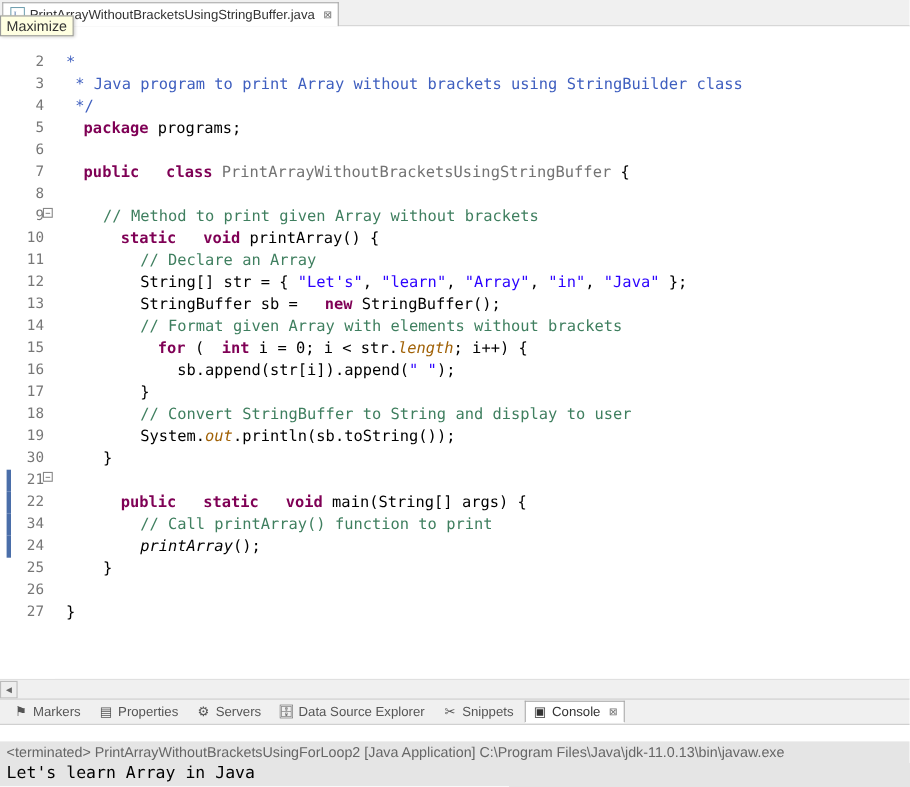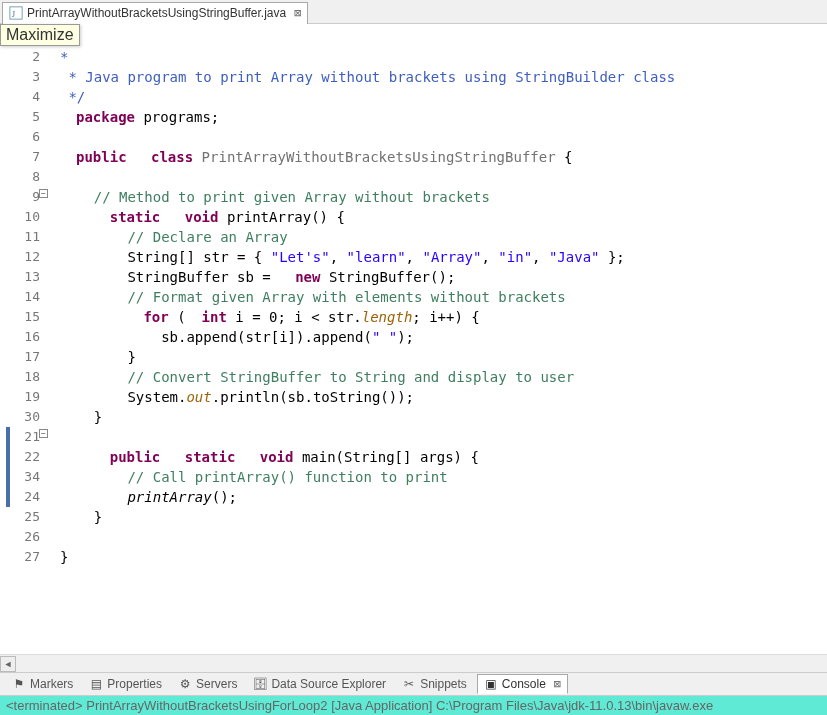--- a/index.html
+++ b/index.html
@@ -2,40 +2,40 @@
 <html><head>
 <meta charset="utf-8">
 <style>
 * { margin:0; padding:0; box-sizing:border-box; }
 body { font-family:"Segoe UI",Tahoma,sans-serif; font-size:12px; background:#fff; width:827px; height:715px; overflow:hidden; position:relative; display:flex; flex-direction:column; }
 .tabbar { height:24px; background:#f0f0f0; display:flex; align-items:center; padding:0 2px; border-bottom:1px solid #ccc; }
 .tab { background:#fff; border:1px solid #a8a8a8; border-bottom:none; height:22px; display:flex; align-items:center; padding:0 6px; gap:4px; font-size:12px; color:#333; margin-top:2px; }
 .java-icon { width:14px; height:14px; display:flex; align-items:center; justify-content:center; }
 .java-icon svg { width:14px; height:14px; }
 .close-x { font-family:monospace; color:#777; margin-left:4px; }
-.maximize-hint { position:absolute; top:24px; left:0; background:#ffffe1; border:1px solid #999; padding:1px 5px; font-size:16px; box-shadow:1px 1px 3px rgba(0,0,0,.2); z-index:10; color:#333;}
+.maximize-hint { position:absolute; top:14px; left:0; background:#ffffe1; border:1px solid #999; padding:1px 5px; font-size:13px; box-shadow:1px 1px 3px rgba(0,0,0,.2); z-index:10; color:#333;}
 .editor-wrap { position:relative; flex:1; display:flex; overflow:hidden; background:#fff; }
 .gutter { width:50px; background:#fff; text-align:right; padding:3px 10px 0 0; font-family:Consolas,monospace; font-size:13px; color:#777; line-height:20px; user-select:none; }
 .gutter .ln { position:relative; height:20px; }
 .gutter .fold { position:absolute; right:-8px; top:2px; width:9px; height:9px; border:1px solid #888; background:#fff; font-size:8px; line-height:7px; text-align:center; color:#555;}
 .code { flex:1; font-family:Consolas,monospace; font-size:14px; line-height:20px; padding:3px 0 0 10px; white-space:pre; color:#000; overflow:auto; }
 .highlight-bar { position:absolute; left:0; width:4px; height:20px; background:#4a6ea9; }
 .kw { color:#7f0055; font-weight:bold;margin-left:16px; }
 .cm { color:#3f7f5f; }
 .dc { color:#3f5fbf; }
 .str { color:#2a00ff; }
 .fld { color:#a16207; font-style:italic;}
 .cls { color:#737373;}
 .scrollbar-h { height:18px; background:#f0f0f0; border-top:1px solid #ddd; display:flex; align-items:center; }
 .sb-btn { width:16px; height:16px; border:1px solid #bbb; background:#eee; display:flex; align-items:center; justify-content:center; color:#666; font-size:9px;}
 .bottom-tabs { height:24px; background:#f0f0f0; display:flex; align-items:center; padding:0 6px; gap:4px; border-top:1px solid #ccc; border-bottom:1px solid #ccc;}
 .btab { display:flex; align-items:center; gap:4px; padding:2px 6px; color:#555; font-size:12px; }
 .btab.active { background:#fff; border:1px solid #a8a8a8; border-bottom-color:#fff; color:#333;}
 .bicon { width:14px; height:14px; display:flex; align-items:center; justify-content:center;}
-.console { flex:0 0 auto; background:#5eead4; padding:2px 6px; font-size:13px; overflow:hidden;}
+.console { flex:0 0 auto; background:#e5e5e5; padding:2px 6px; font-size:13px; overflow:hidden;margin-top:15px;}
 .console-head { color:#666; font-size:13px; white-space:nowrap; }
 .console-out { font-family:Consolas,monospace; font-size:15px; color:#000; padding:2px 0; }
 </style>
 </head>
 <body>
 
 <div class="tabbar">
   <div class="tab">
     <span class="java-icon">
       <svg viewBox="0 0 16 16">
@@ -145,13 +145,14 @@
     </div>
   <div class="btab active">
       <span class="bicon">▣</span>
       <span>Console</span>
       <span class="close-x">⊠</span>
     </div>
 </div>
 
 <div class="console">
   <div class="console-head">&lt;terminated&gt; PrintArrayWithoutBracketsUsingForLoop2 [Java Application] C:\Program Files\Java\jdk-11.0.13\bin\javaw.exe</div>
+  <div class="console-out">Let's learn Array in Java </div>
 </div>
 
 </body></html>

